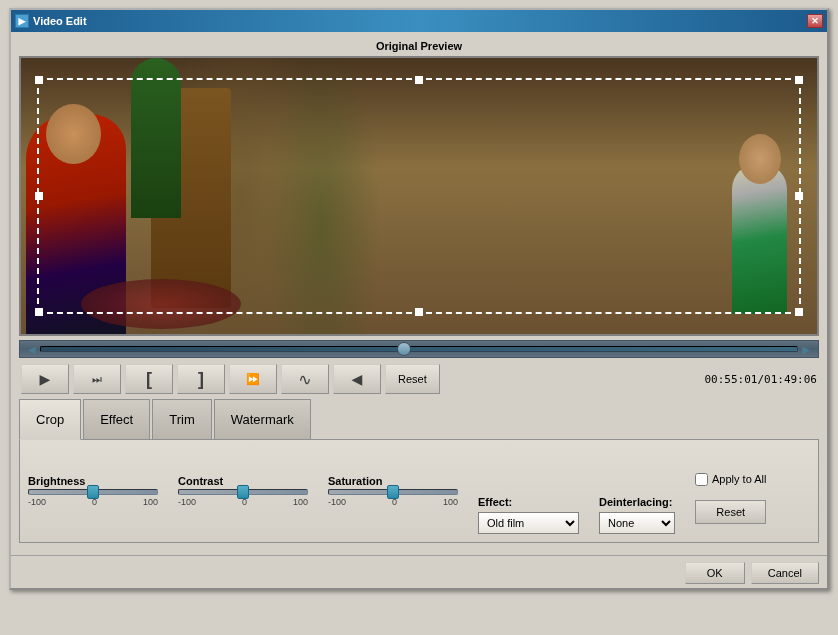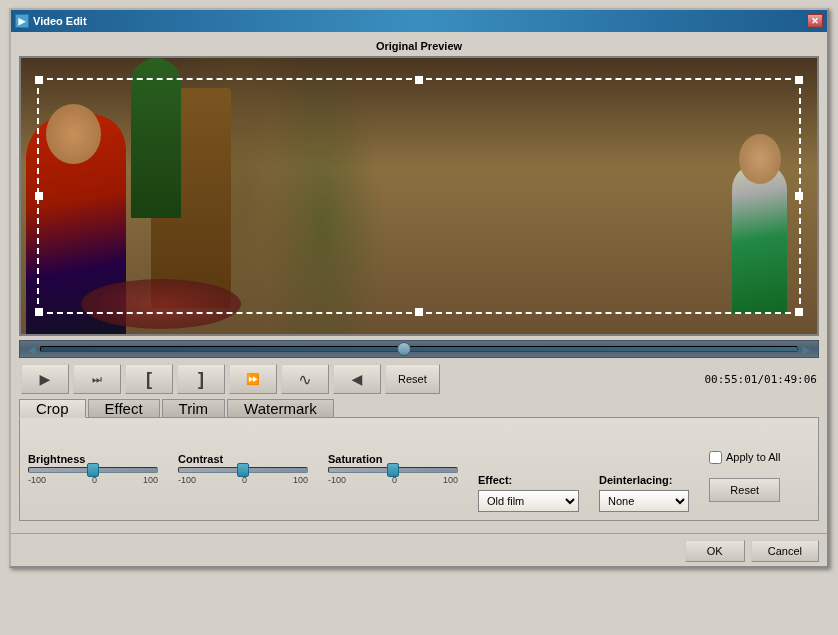--- a/index.html
+++ b/index.html
@@ -227,26 +227,26 @@
     }
 
     
     .tabs-container {
       display: flex;
       gap: 2px;
       margin-bottom: 0;
     }
 
     .tab {
-      padding: 0 16px;
+      padding: 12px 16px;
       background: linear-gradient(to bottom, #d0ccc4, #b8b4ac);
       border: 1px solid #909090;
       border-bottom: none;
       cursor: pointer;
-      font-size: 15px;
+      font-size: 13px;
       color: #000;
       position: relative;
       top: 1px;
     }
 
     .tab.active {
       background: linear-gradient(to bottom, #e8e4dc, #d4d0c8);
       border-bottom: 1px solid #d4d0c8;
       z-index: 1;
     }
@@ -331,21 +331,21 @@
       font-size: 11px;
       cursor: pointer;
       padding: 0 4px;
     }
 
     .effect-select {
       width: 101px;
     }
 
     .deinterlace-select {
-      width: 90px;
+      width: 76px;
     }
 
     .apply-all-group {
       display: flex;
       align-items: center;
       gap: 4px;
       margin-top: 14px;
     }
 
     .apply-all-group input[type="checkbox"] {

